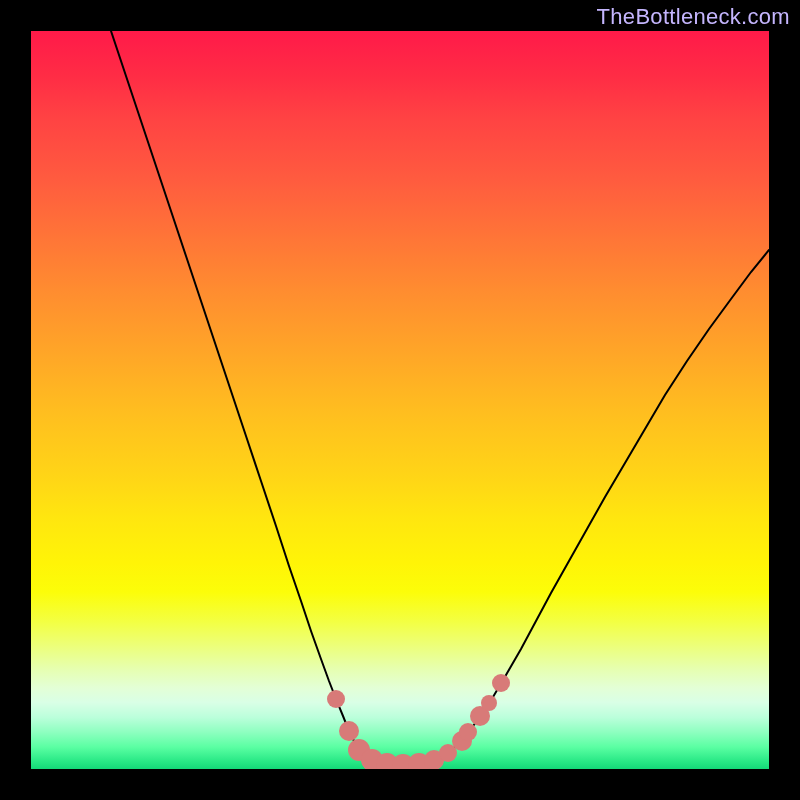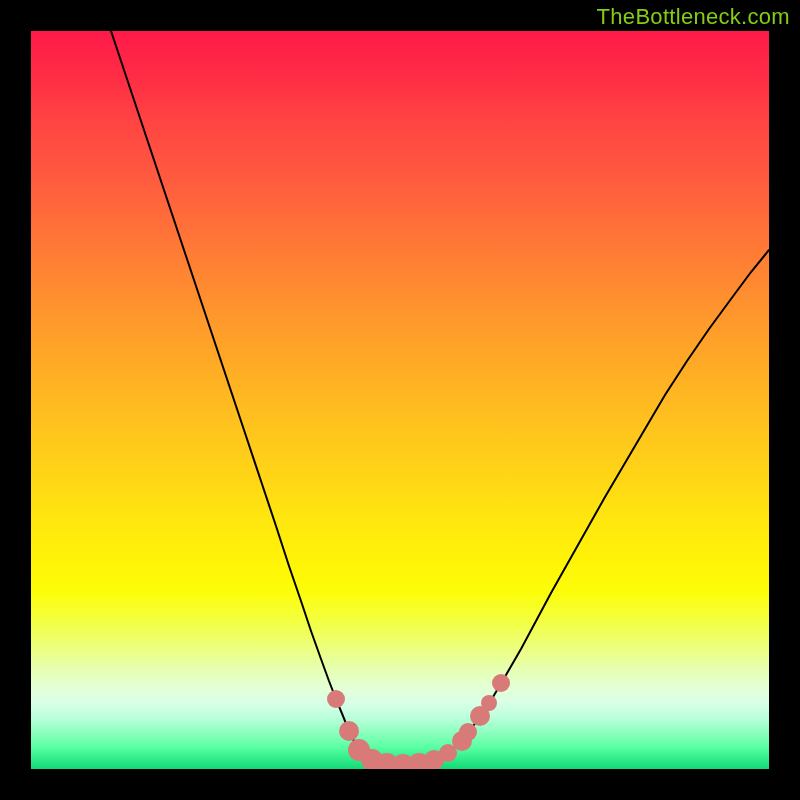--- a/index.html
+++ b/index.html
@@ -13,21 +13,21 @@
   }
   .frame {
     position: absolute;
     inset: 0;
     background: #000;
   }
   .watermark {
     position: absolute;
     top: 4px;
     right: 10px;
-    color: #84cc16;
+    color: #c4b5fd;
     font-size: 22px;
     font-weight: 500;
     letter-spacing: 0.3px;
     z-index: 10;
   }
   .plot-area {
     position: absolute;
     left: 31px;
     top: 31px;
     width: 738px;

